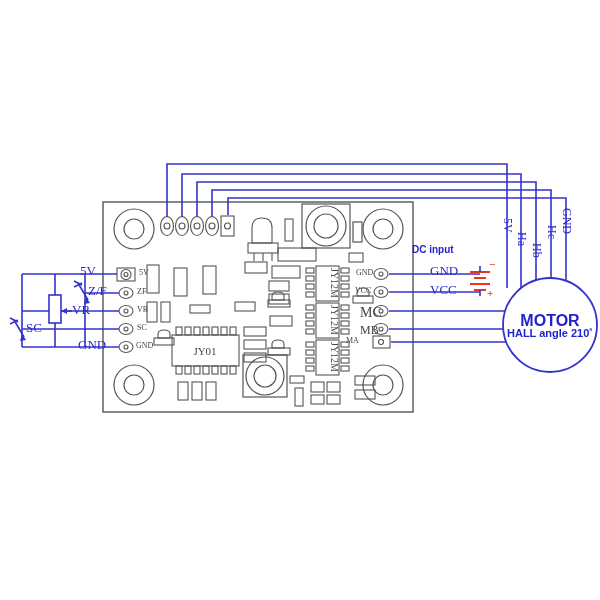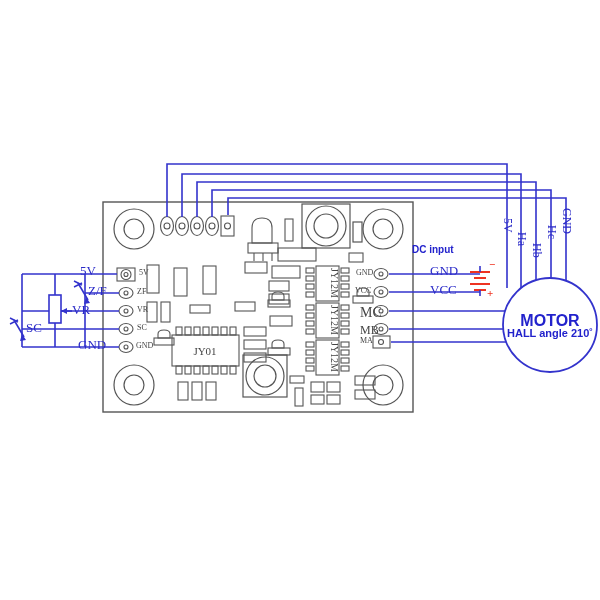--- a/index.html
+++ b/index.html
@@ -265,21 +265,21 @@
 <div class="lbl" style="left:139px;top:268px;font-size:8px;color:#444;">5V</div>
 <div class="lbl" style="left:137px;top:287px;font-size:8px;color:#444;text-align:right;">ZF</div>
 <div class="lbl" style="left:137px;top:305px;font-size:8px;color:#444;">VR</div>
 <div class="lbl" style="left:137px;top:323px;font-size:8px;color:#444;">SC</div>
 <div class="lbl" style="left:136px;top:341px;font-size:8px;color:#444;">GND</div>
 
 <div class="lbl" style="left:356px;top:268px;font-size:8px;color:#444;">GND</div>
 <div class="lbl" style="left:355px;top:286px;font-size:8px;color:#444;">VCC</div>
 <div class="lbl" style="left:360px;top:305px;font-size:14px;color:#444;">MC</div>
 <div class="lbl" style="left:360px;top:323px;font-size:12px;color:#444;">MB</div>
-<div class="lbl" style="left:360px;top:336px;font-size:8px;color:#444;">MA</div>
+<div class="lbl" style="left:346px;top:336px;font-size:8px;color:#444;">MA</div>
 
 <div class="lbl blue-bold" style="left:412px;top:244px;font-size:10px;">DC input</div>
 <div class="lbl" style="left:430px;top:263px;font-size:13px;">GND</div>
 <div class="lbl" style="left:430px;top:282px;font-size:13px;">VCC</div>
 <div class="lbl" style="left:489px;top:258px;font-size:11px;color:#ee3322;font-weight:bold;">−</div>
 <div class="lbl" style="left:487px;top:287px;font-size:11px;color:#ee3322;font-weight:bold;">+</div>
 
 <div class="lbl vert" style="left:500px;top:218px;font-size:12px;">5V</div>
 <div class="lbl vert" style="left:514px;top:232px;font-size:12px;">Ha</div>
 <div class="lbl vert" style="left:529px;top:243px;font-size:12px;">Hb</div>

